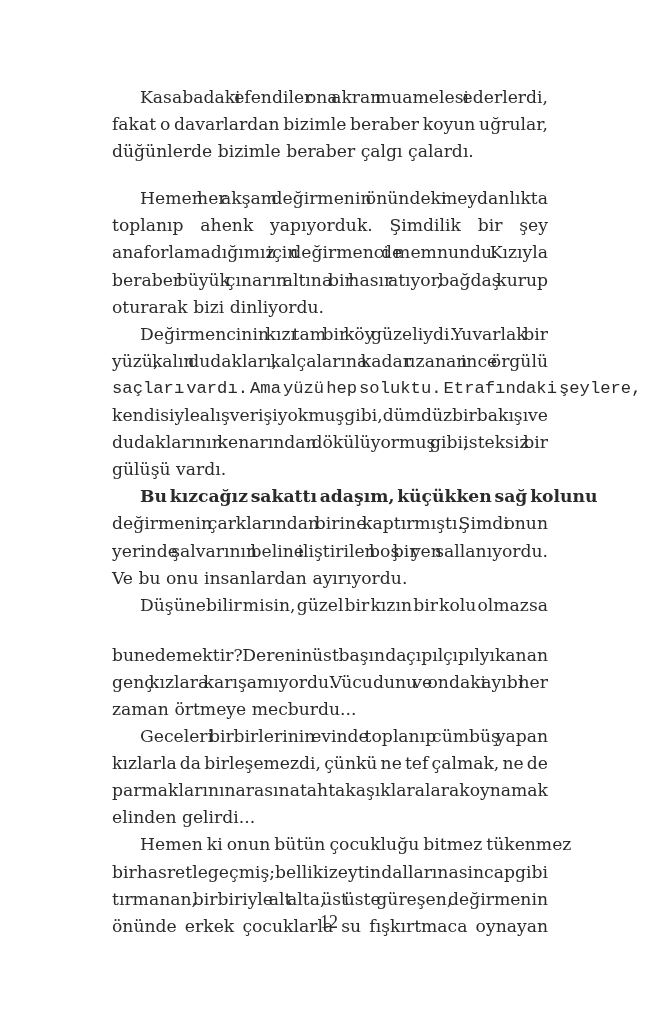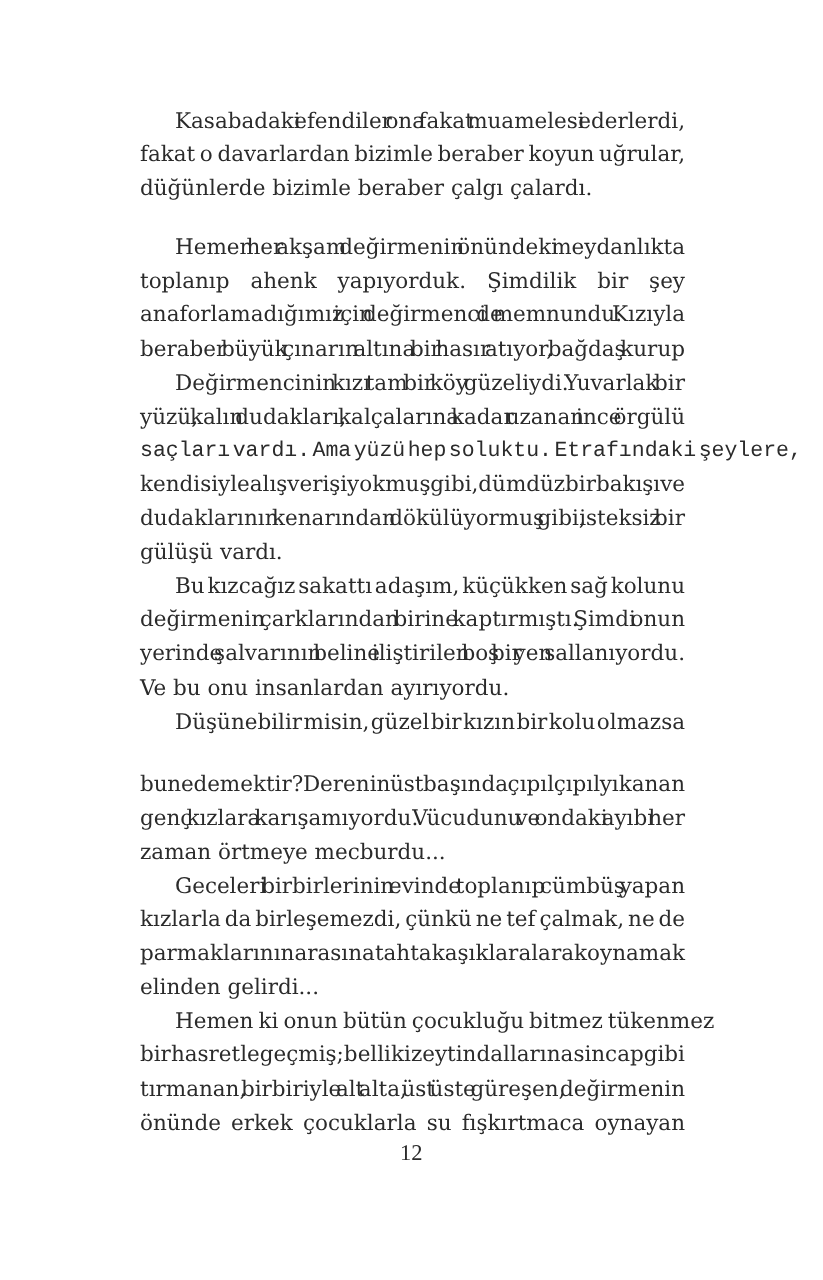--- a/index.html
+++ b/index.html
@@ -17,44 +17,45 @@
     position: absolute; left: 0; width: 658px; top: 912px; text-align: center;
     font-family: "Liberation Serif", "DejaVu Serif", serif; font-size: 18px; color: #2b2b2b;
   }
 </style>
 </head>
 <body>
 
 <div class="page">
 
   <p style="margin:0">
-    <span class="line indent" style="white-space: nowrap; text-align: left;"><span style="white-space: nowrap; word-spacing: -11.8781px;">Kasabadaki efendiler ona fakat muamelesi ederlerdi,</span></span>
+    <span class="line indent" style="white-space: nowrap; text-align: left;"><span style="white-space: nowrap; word-spacing: -11.8781px;">Kasabadaki efendiler ona akran muamelesi ederlerdi,</span></span>
     <span class="line" style="white-space: nowrap; text-align: left;"><span style="white-space: nowrap; word-spacing: -1.76042px;">fakat o davarlardan bizimle beraber koyun uğrular,</span></span>
     <span class="line last">düğünlerde bizimle beraber çalgı çalardı.</span>
   </p>
   <div class="para-gap"></div>
 
   <p style="margin:0">
     <span class="line indent" style="white-space: nowrap; text-align: left;"><span style="white-space: nowrap; word-spacing: -11.0406px;">Hemen her akşam değirmenin önündeki meydanlıkta</span></span>
     <span class="line" style="white-space: nowrap; text-align: left;"><span style="white-space: nowrap; word-spacing: 0px;">toplanıp ahenk yapıyorduk. Şimdilik bir şey</span></span>
     <span class="line" style="white-space: nowrap; text-align: left;"><span style="white-space: nowrap; word-spacing: -13.4437px;">anaforlamadığımız için değirmenci de memnundu. Kızıyla</span></span>
     <span class="line" style="white-space: nowrap; text-align: left;"><span style="white-space: nowrap; word-spacing: -9.73242px;">beraber büyük çınarın altına bir hasır atıyor, bağdaş kurup</span></span>
+    <span class="line last">oturarak bizi dinliyordu.</span>
   </p>
 
   <p style="margin:0">
     <span class="line indent" style="white-space: nowrap; text-align: left;"><span style="white-space: nowrap; word-spacing: -8.89286px;">Değirmencinin kızı tam bir köy güzeliydi. Yuvarlak bir</span></span>
     <span class="line" style="white-space: nowrap; text-align: left;"><span style="white-space: nowrap; word-spacing: -11.8951px;">yüzü, kalın dudakları, kalçalarına kadar uzanan ince örgülü</span></span>
     <span class="line" style="white-space: nowrap; text-align: left; font-family: Liberation Mono, monospace;"><span style="white-space: nowrap; word-spacing: -8.35045px;">saçları vardı. Ama yüzü hep soluktu. Etrafındaki şeylere,</span></span>
     <span class="line" style="white-space: nowrap; text-align: left;"><span style="white-space: nowrap; word-spacing: -5.53795px;">kendisiyle alışverişi yokmuş gibi, dümdüz bir bakışı ve</span></span>
     <span class="line" style="white-space: nowrap; text-align: left;"><span style="white-space: nowrap; word-spacing: -10.675px;">dudaklarının kenarından dökülüyormuş gibi, isteksiz bir</span></span>
     <span class="line last">gülüşü vardı.</span>
   </p>
 
   <p style="margin:0">
-    <span class="line indent" style="white-space: nowrap; text-align: left;"><span style="white-space: nowrap; word-spacing: -3.21354px;">Bu kızcağız sakattı adaşım, küçükken sağ kolunu</span></span>
+    <span class="line indent" style="white-space: nowrap; text-align: left;"><span style="white-space: nowrap; word-spacing: -3.21354px; font-weight: bold;">Bu kızcağız sakattı adaşım, küçükken sağ kolunu</span></span>
     <span class="line" style="white-space: nowrap; text-align: left;"><span style="white-space: nowrap; word-spacing: -9.70312px;">değirmenin çarklarından birine kaptırmıştı. Şimdi onun</span></span>
     <span class="line" style="white-space: nowrap; text-align: left;"><span style="white-space: nowrap; word-spacing: -12.0089px;">yerinde şalvarının beline iliştirilen boş bir yen sallanıyordu.</span></span>
     <span class="line last">Ve bu onu insanlardan ayırıyordu.</span>
   </p>
 
   <p style="margin:0">
     <span class="line indent" style="white-space: nowrap; text-align: left;"><span style="white-space: nowrap; word-spacing: -4.3125px;">Düşünebilir misin, güzel bir kızın bir kolu olmazsa</span></span>
     <span class="line" style="white-space: nowrap; text-align: left; margin-top: 23px;"><span style="white-space: nowrap; word-spacing: -5.75977px;">bu ne demektir? Derenin üst başında çıpıl çıpıl yıkanan</span></span>
     <span class="line" style="white-space: nowrap; text-align: left;"><span style="white-space: nowrap; word-spacing: -10.2143px;">genç kızlara karışamıyordu. Vücudunu ve ondaki ayıbı her</span></span>
     <span class="line last">zaman örtmeye mecburdu...</span>

